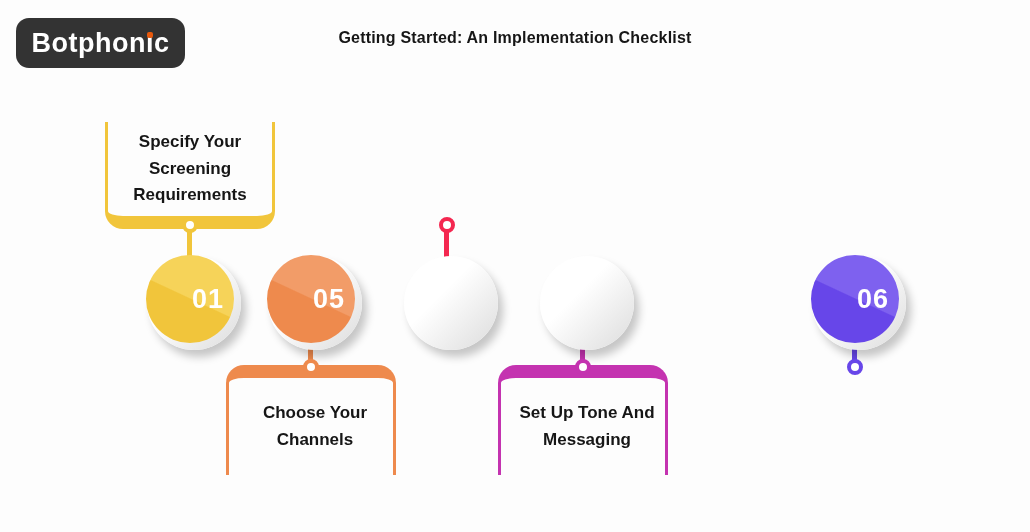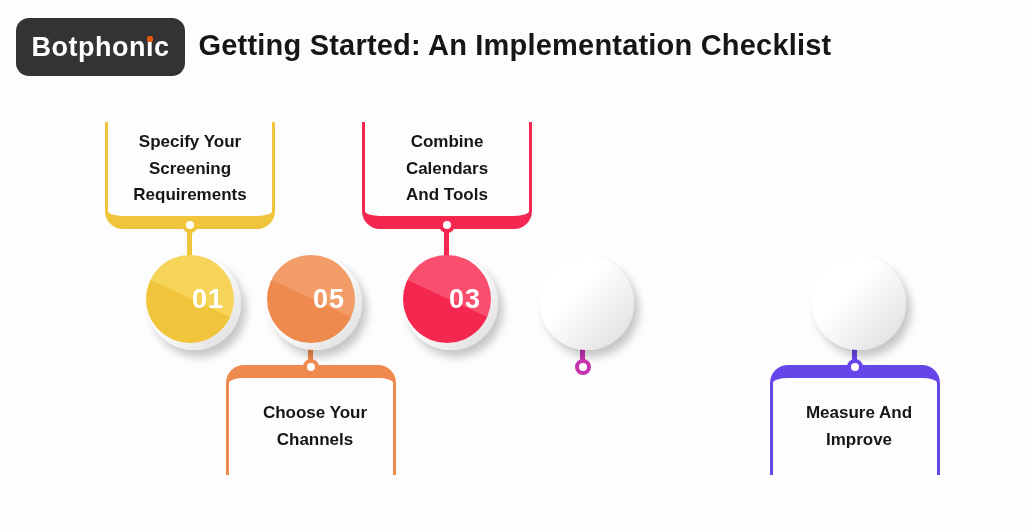--- a/index.html
+++ b/index.html
@@ -9,21 +9,21 @@
     height: 532px;
     background: #fdfdfd;
     overflow: hidden;
     font-family: "Liberation Sans", "DejaVu Sans", sans-serif;
   }
 
   
   .logo {
     position: absolute;
     left: 16px; top: 18px;
-    width: 169px; height: 58px;
+    width: 169px; height: 50px;
     background: #333333;
     border-radius: 13px;
     display: flex; align-items: center; justify-content: center;
     color: #ffffff;
     font-size: 27px; font-weight: 700;
     letter-spacing: 0.5px;
   }
   .logo-i { position: relative; display: inline-block; }
   .logo-i::after {
     content: "";
@@ -31,21 +31,21 @@
     top: 4px; left: 1px;
     width: 6px; height: 6px;
     border-radius: 2px;
     background: var(--dot, #E8590C);
   }
   .title {
     position: absolute;
     left: 0; right: 0; top: 29px;
     margin: 0;
     text-align: center;
-    font-size: 29px; font-weight: 700;
+    font-size: 16px; font-weight: 700;
     letter-spacing: 0.2px;
     color: #161616;
   }
 
   
   .step { position: absolute; top: 0; width: 170px; height: 532px; }
   .s0 { left:  105px; }
   .s1 { left: 226px; }
   .s2 { left: 362px; }
   .s3 { left: 498px; }
@@ -165,43 +165,38 @@
     </div>
     <div class="ring bottom-ring"></div>
     <div class="stem bottom-stem"></div>
     <div class="disc-back"></div>
     <div class="disc">
       <span class="num">05</span>
     </div>
   </div>
 
   <div class="step s2" style="--accent: #F42750; --light: #FA4E6E;">
-    <div class="bracket top">
-      <div class="label">Combine
-Calendars
-And Tools</div>
-    </div>
     <div class="ring top-ring"></div>
     <div class="stem top-stem"></div>
     <div class="disc-back"></div>
-    <div class="disc">
-      <span class="num">03</span>
-    </div>
   </div>
 
   <div class="step s3" style="--accent: #C433B0; --light: #D055C2;">
+    <div class="bracket bottom">
+      <div class="label">Set Up Tone And
+Messaging</div>
+    </div>
     <div class="ring bottom-ring"></div>
     <div class="stem bottom-stem"></div>
     <div class="disc-back"></div>
   </div>
 
 
   <div class="step s5" style="--accent: #6746E9; --light: #7E61EF;">
-    <div class="bracket bottom">
-      <div class="label">Measure And
-Improve</div>
-    </div>
     <div class="ring bottom-ring"></div>
     <div class="stem bottom-stem"></div>
     <div class="disc-back"></div>
+    <div class="disc">
+      <span class="num">06</span>
+    </div>
   </div>
 
 </div>
 
 </body></html>

